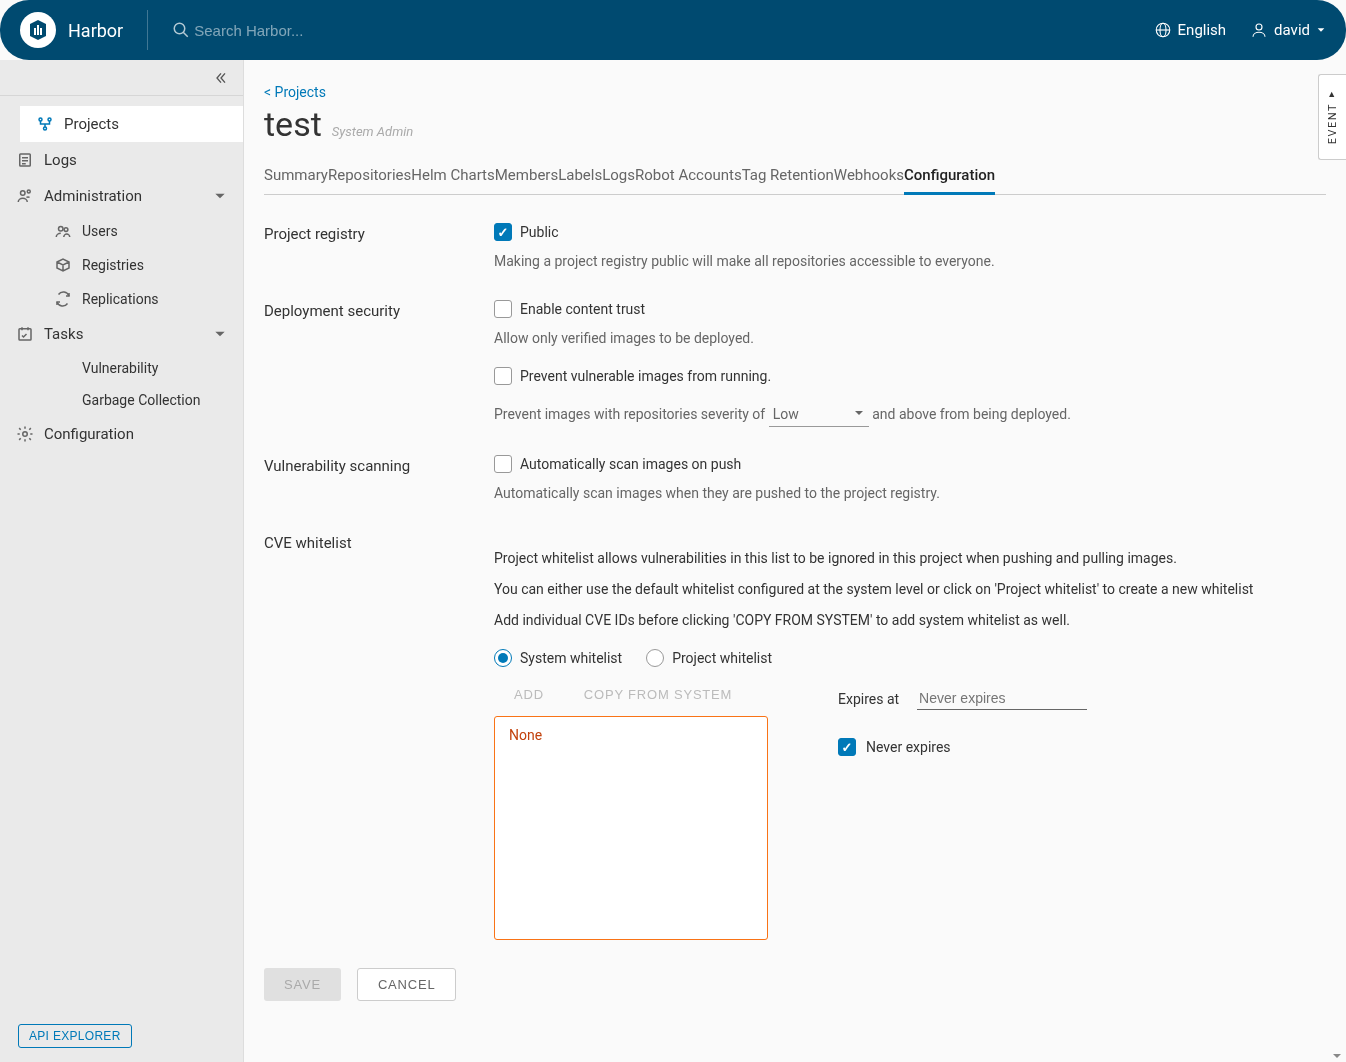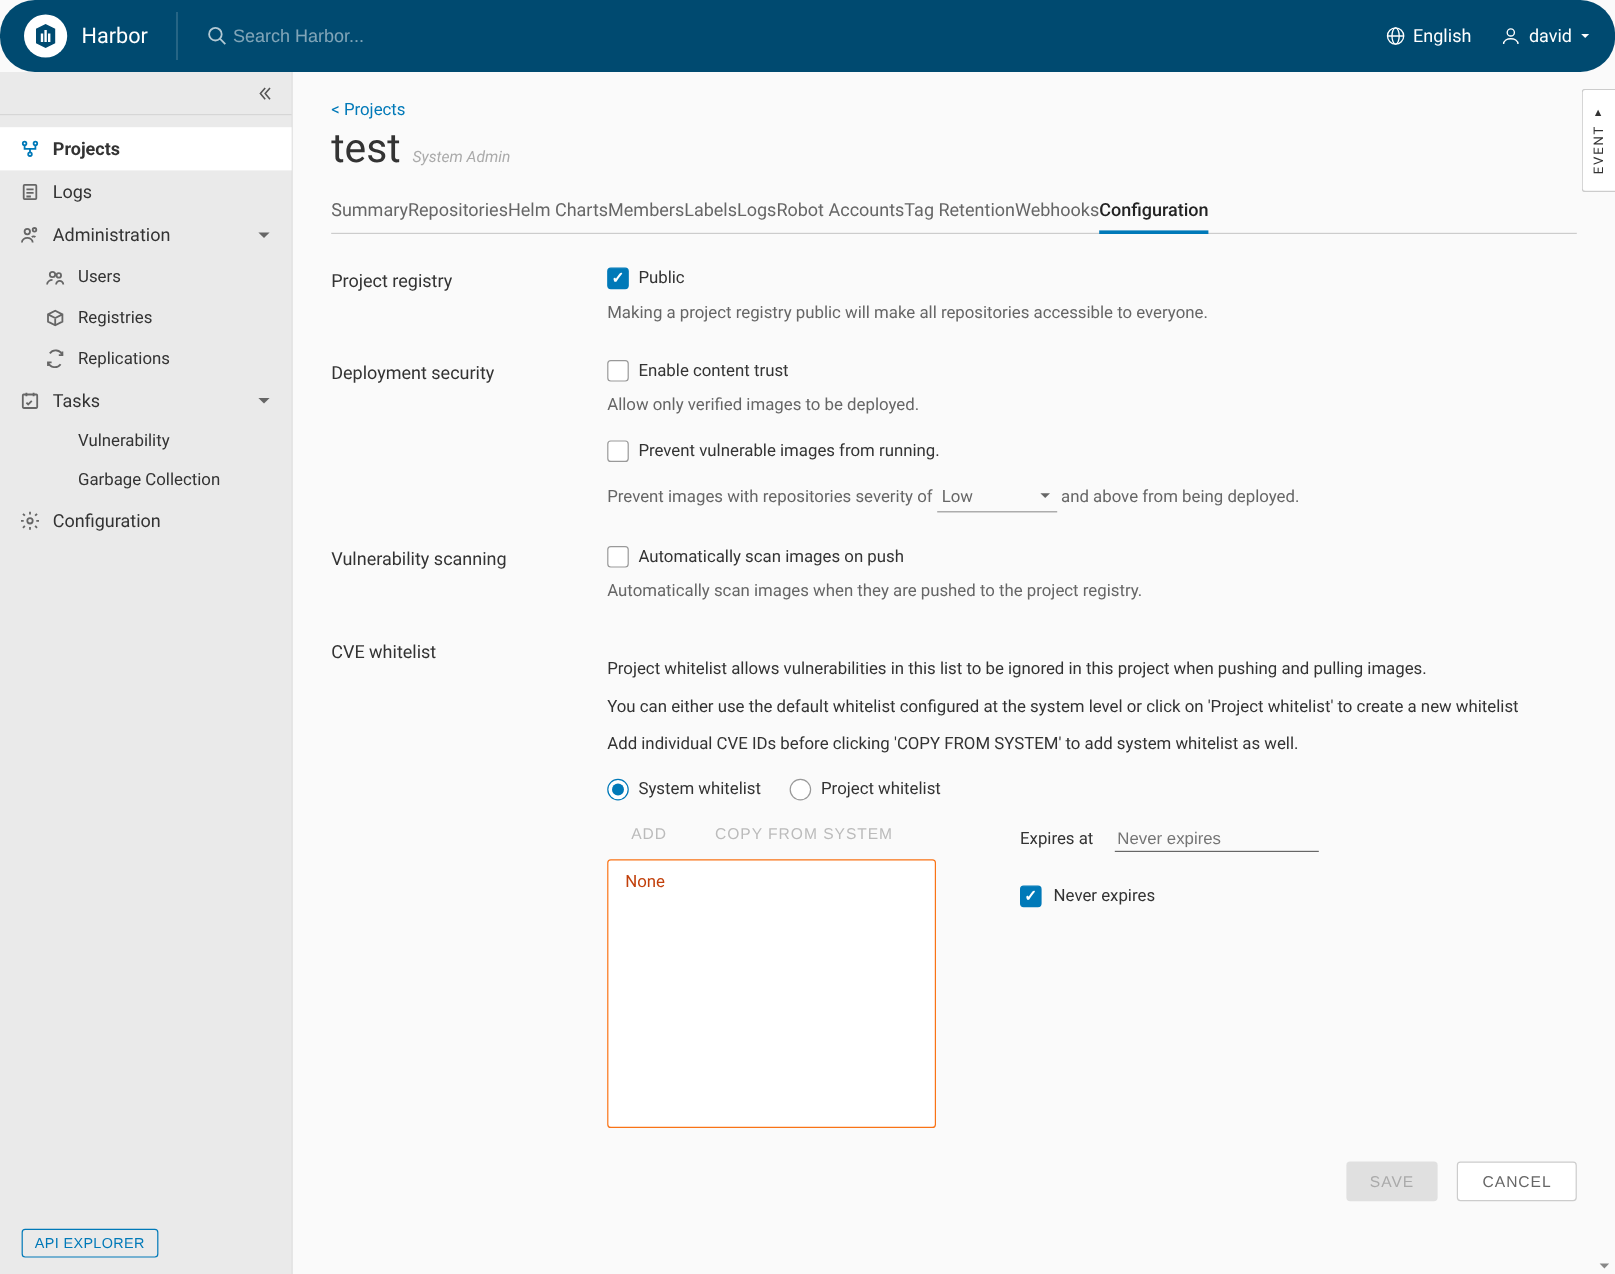--- a/index.html
+++ b/index.html
@@ -19,31 +19,31 @@
 .header-right { display: flex; align-items: center; gap: 24px; }
 .header-right .item { display: flex; align-items: center; gap: 6px; cursor: pointer; font-size: 15px; }
 .header-right svg { width: 18px; height: 18px; }
 
 
 .sidebar { position: absolute; left: 0; top: 60px; bottom: 0; width: 244px; background: #eaeaea; border-right: 1px solid #ddd; display: flex; flex-direction: column; }
 .sidebar-collapse { height: 36px; display: flex; align-items: center; justify-content: flex-end; padding: 0 14px; border-bottom: 1px solid #d6d6d6; }
 .sidebar-collapse svg { width: 16px; height: 16px; cursor: pointer; color: #555; }
 .nav { padding-top: 10px; flex: 1; }
 .nav-item { display: flex; align-items: center; padding: 9px 16px; gap: 10px; cursor: pointer; color: #333; font-size: 15px; }
-.nav-item.active { background: #fff; font-weight: 700; }
+.nav-item.active { background: #fff; font-weight: 400; margin-left: 20px; }
 .nav-item.active svg { color: #0079b8; }
 .nav-item svg { width: 18px; height: 18px; color: #666; flex-shrink: 0; }
 .nav-item .chev { margin-left: auto; width: 14px; height: 14px; }
-.nav-sub { padding-left: 21px; }
+.nav-sub { padding-left: 38px; }
 .nav-sub .nav-item { font-size: 14px; padding: 8px 16px; }
 .api-explorer-wrap { padding: 14px 18px; }
 .api-explorer { border: 1px solid #0079b8; color: #0079b8; background: transparent; padding: 4px 10px; font-size: 12px; border-radius: 3px; cursor: pointer; letter-spacing: 0.3px; }
 
 
-.main { position: absolute; left: 244px; top: 60px; right: 0; bottom: 0; padding: 24px 32px; overflow-y: auto; background: #fafafa; }
+.main { position: absolute; left: 244px; top: 60px; right: 0; bottom: 0; padding: 24px 20px; overflow-y: auto; background: #fafafa; }
 .breadcrumb a { color: #0079b8; text-decoration: none; font-size: 14px; }
 .project-title-row { display: flex; align-items: baseline; gap: 10px; margin-top: 4px; }
 .project-title { font-size: 34px; font-weight: 400; color: #333; }
 .project-role { color: #aaa; font-size: 13px; font-style: italic; }
 
 
 .tabs { display: flex; border-bottom: 1px solid #ccc; margin-top: 14px; }
 .tab { padding: 8px 0 10px 0; color: #666; cursor: pointer; font-size: 15px; position: relative; }
 .tab.active { color: #222; font-weight: 500; }
 .tab.active::after { content: ""; position: absolute; left: 0; right: 0; bottom: -1px; height: 3px; background: #0079b8; }
@@ -74,21 +74,21 @@
 .cve-left { }
 .cve-buttons { display: flex; gap: 40px; margin-bottom: 8px; padding: 6px 20px; }
 .cve-btn { background: transparent; border: none; color: #bbb; font-size: 13px; letter-spacing: 0.8px; cursor: not-allowed; }
 .cve-listbox { width: 274px; height: 224px; border: 1px solid #f97316; border-radius: 3px; padding: 10px 14px; color: #c2410c; font-size: 14px; background: #fff; }
 .cve-right { padding-top: 6px; }
 .expires-row { display: flex; align-items: center; gap: 18px; }
 .expires-field { border: none; border-bottom: 1px solid #666; background: transparent; font-size: 14px; color: #999; padding: 3px 2px; width: 170px; outline: none; }
 .never-row { display: flex; align-items: center; gap: 10px; margin-top: 28px; }
 
 
-.actions { display: flex; gap: 16px; margin-top: 28px; justify-content: flex-end; }
+.actions { display: flex; gap: 16px; margin-top: 28px; }
 .btn { padding: 8px 20px; font-size: 13px; letter-spacing: 0.8px; border-radius: 3px; cursor: pointer; }
 .btn-save { background: #e0e0e0; color: #aaa; border: none; cursor: not-allowed; }
 .btn-cancel { background: #fff; border: 1px solid #ccc; color: #666; }
 
 
 .event-tab { position: absolute; right: 0; top: 74px; width: 28px; height: 86px; background: #fff; border: 1px solid #ccc; border-right: none; border-radius: 3px 0 0 3px; display: flex; flex-direction: column; align-items: center; justify-content: center; font-size: 11px; letter-spacing: 1.5px; cursor: pointer; }
 .event-tab .arrow { font-size: 9px; margin-bottom: 4px; }
 .event-tab .txt { writing-mode: vertical-rl; transform: rotate(180deg); }
 
 .scrollbar-corner { position: absolute; right: 0; bottom: 0; width: 14px; height: 14px; }

